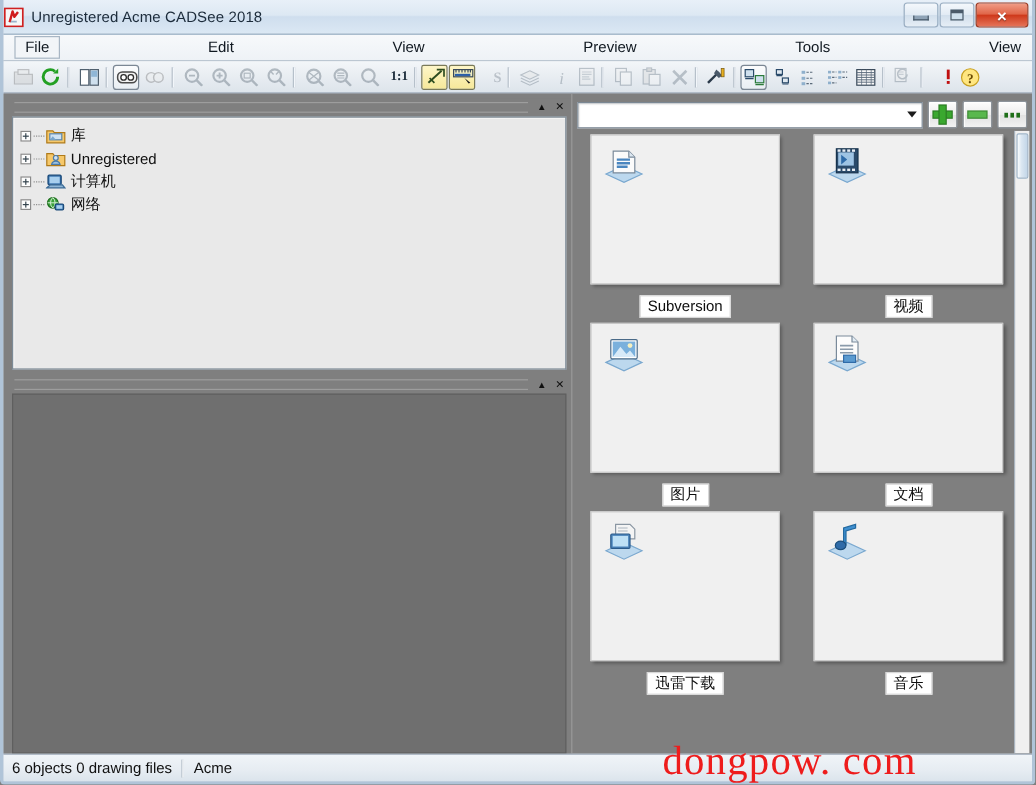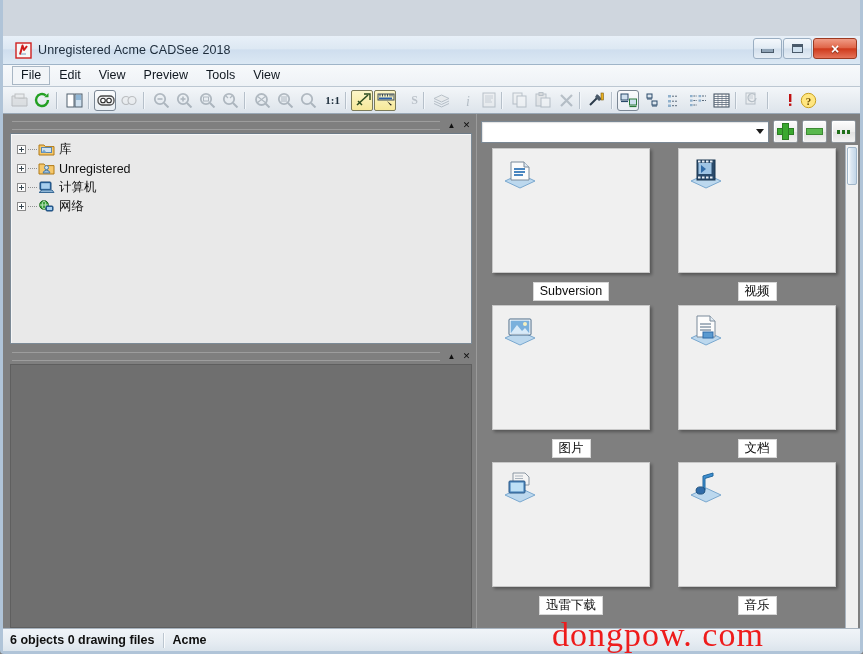--- a/index.html
+++ b/index.html
@@ -29,24 +29,23 @@
   }
 
   
   #titlebar {
     height: 29px;
     flex: 0 0 29px;
     background: linear-gradient(to bottom, #e8f0f8 0%, #dde8f3 45%, #cfdeee 50%, #dbe8f4 100%);
     border-bottom: 1px solid #9fb4c8;
     display: flex;
     align-items: center;
-    padding-left: 12px;
-    position: relative;
-    box-sizing: border-box;
-    margin-top: 36px;
+    padding-left: 0;
+    position: relative;
+    box-sizing: border-box;
   }
   #app-icon {
     width: 17px; height: 17px;
     flex: 0 0 17px;
     position: relative;
     margin-right: 6px;
   }
   #app-icon svg { display:block; }
   #title-text {
     font-size: 12.5px;
@@ -99,20 +98,21 @@
   
   #menubar {
     height: 22px;
     flex: 0 0 22px;
     background: linear-gradient(to bottom, #f7f9fb 0%, #eef2f6 100%);
     border-bottom: 1px solid #bcc7d2;
     display: flex;
     align-items: center;
     padding-left: 9px;
     box-sizing: border-box;
+    justify-content: space-between;
   }
   .menu-item {
     padding: 2px 9px 3px 9px;
     font-size: 12.5px;
     color: #101820;
     cursor: default;
     white-space: nowrap;
   }
   .menu-item.first {
     border: 1px solid #a8b6c4;
@@ -448,21 +448,20 @@
   #statusbar {
     height: 23px;
     flex: 0 0 23px;
     background: linear-gradient(to bottom, #f0f4f8 0%, #e6ecf2 60%, #dbe4ec 100%);
     border-top: 1px solid #a8b4c0;
     display: flex;
     align-items: center;
     box-sizing: border-box;
     position: relative;
     z-index: 2;
-    font-weight: bold;
   }
   .sb-cell {
     font-size: 12.5px;
     color: #101010;
     padding: 0 8px;
     height: 17px;
     display: flex;
     align-items: center;
     white-space: nowrap;
   }

